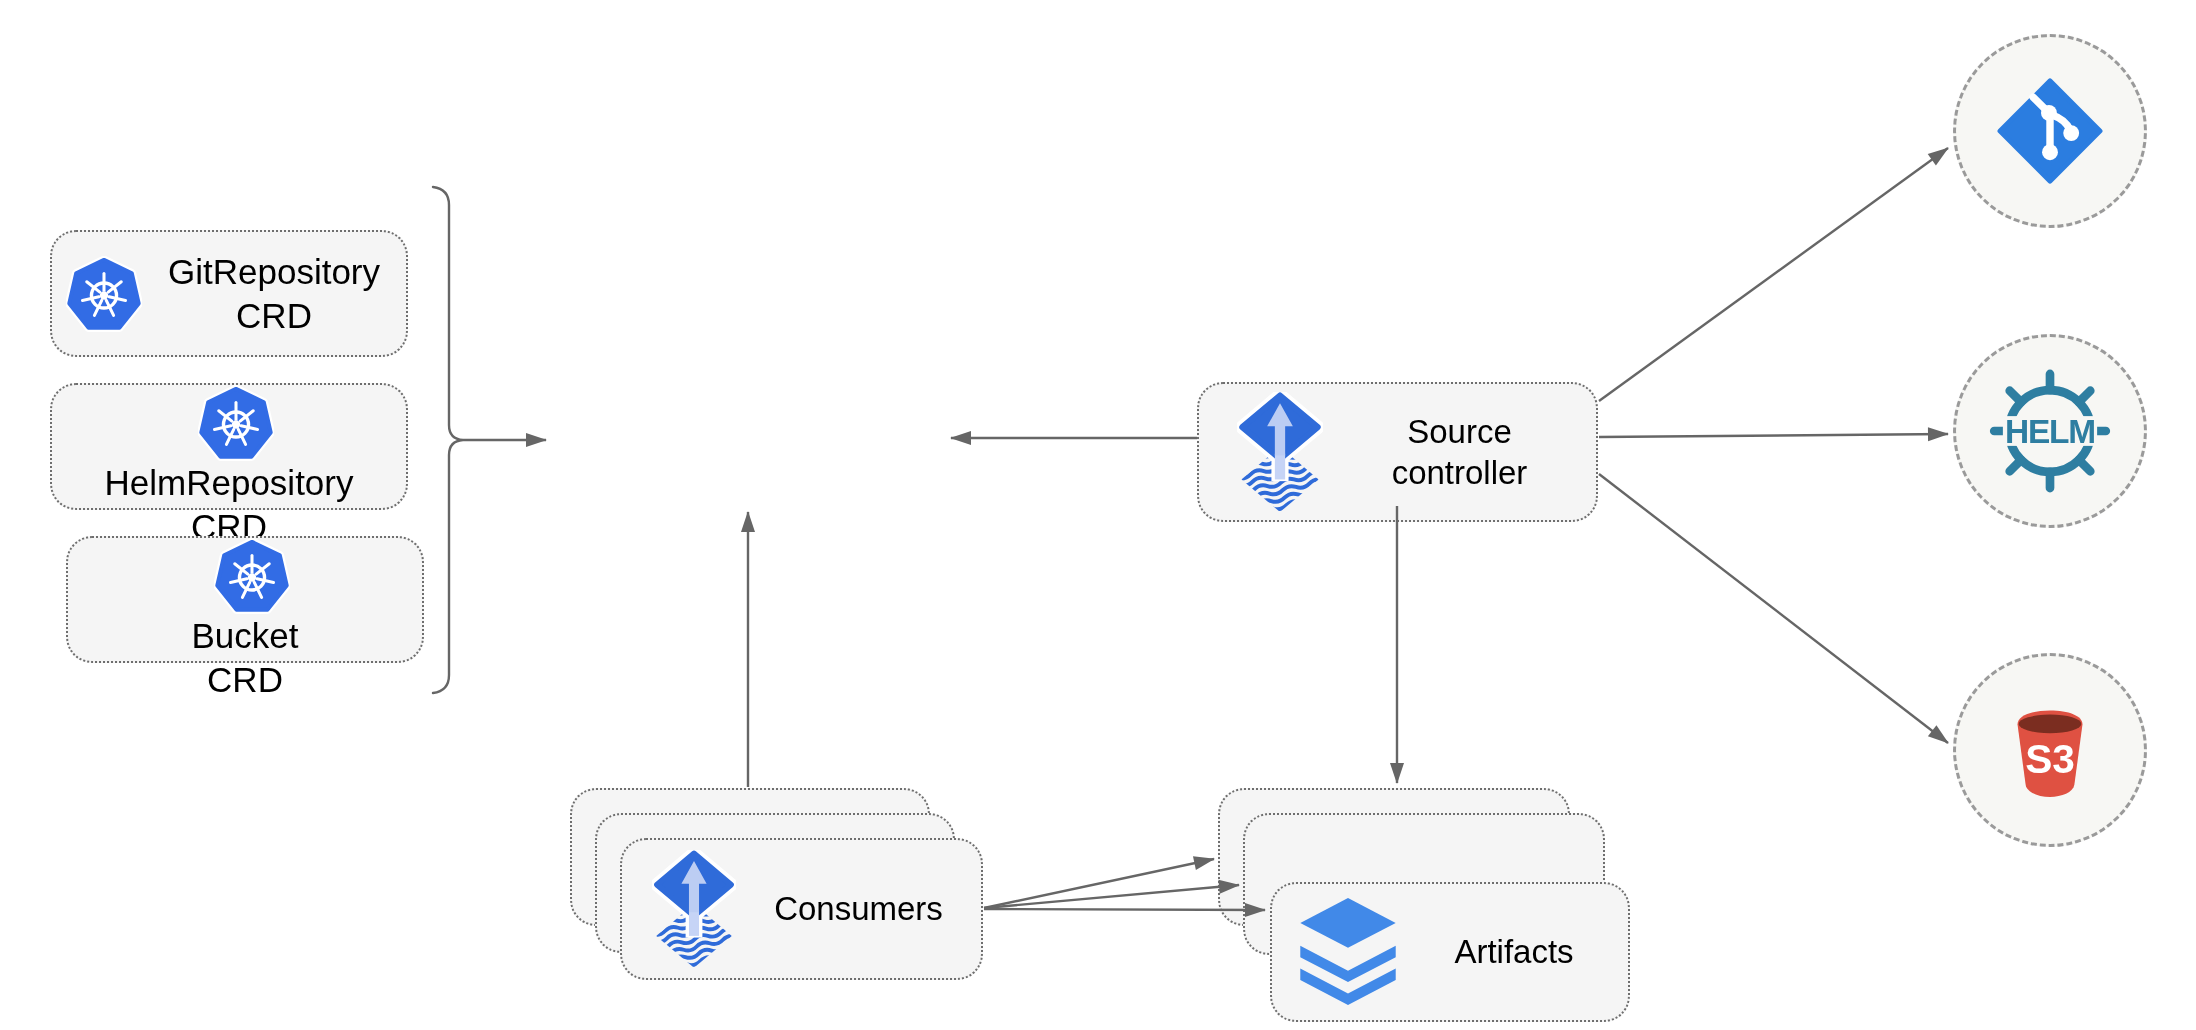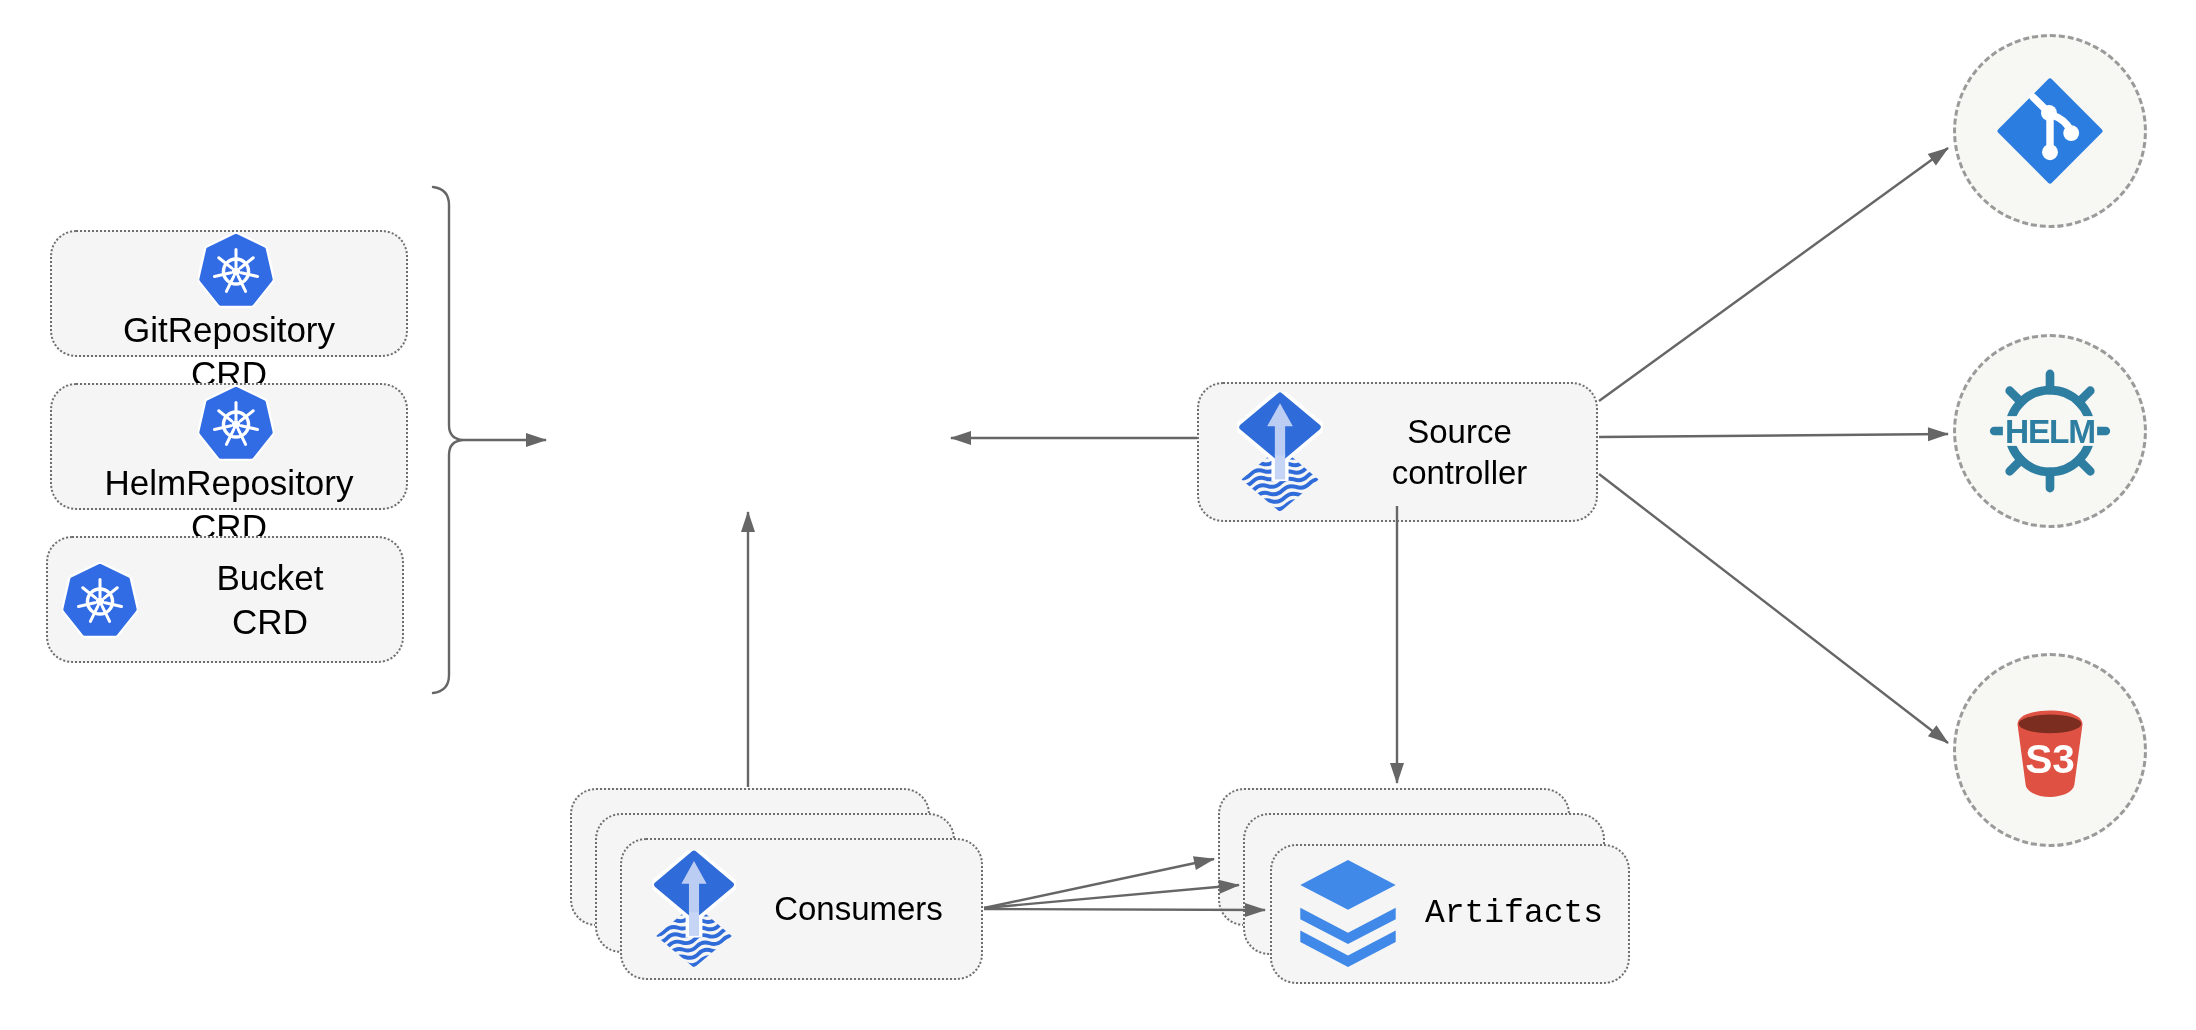--- a/index.html
+++ b/index.html
@@ -118,37 +118,37 @@
     <symbol id="sym-s3" viewBox="0 0 100 100">
       <path d="M22,28 C22,20.5 34,16 50,16 C66,16 78,20.5 78,28 L71,80 C70,86.5 60,90.5 50,90.5 C40,90.5 30,86.5 29,80 Z" fill="#df5142"></path>
       <ellipse cx="50" cy="27.5" rx="27" ry="8" fill="#7b2d20"></ellipse>
       <text x="50" y="70" text-anchor="middle" font-family="Liberation Sans, sans-serif" font-size="35" font-weight="bold" fill="#ffffff">S3</text>
     </symbol>
   </defs>
 </svg>
 
 <div class="canvas">
 
-  <div class="node" style="left:50px; top:230px; width:358px; height:127px;flex-direction:column;">
+  <div class="node" style="left:50px; top:230px; width:358px; height:127px;">
     <svg class="icon m14" width="76" height="76">
         <use href="#sym-k8s"></use>
       </svg>
     <div class="lbl crd-lbl">GitRepository
 CRD</div>
   </div>
 
   <div class="node" style="left:50px; top:383px; width:358px; height:127px;flex-direction:column;">
     <svg class="icon m14" width="76" height="76">
         <use href="#sym-k8s"></use>
       </svg>
     <div class="lbl crd-lbl">HelmRepository
 CRD</div>
   </div>
 
-  <div class="node" style="left:46px; top:536px; width:358px; height:127px;">
+  <div class="node" style="left:66px; top:536px; width:358px; height:127px;flex-direction:column;">
     <svg class="icon m14" width="76" height="76">
         <use href="#sym-k8s"></use>
       </svg>
     <div class="lbl crd-lbl">Bucket
 CRD</div>
   </div>
 
 
   <div class="node" style="left:1197px; top:382px; width:401px; height:140px;">
     <svg class="icon m38" width="86" height="120">
@@ -162,21 +162,21 @@
   <div class="stackbox z2" style="left:595px; top:813px; width:360px; height:140px;"></div>
   <div class="node z3" style="left:620px; top:838px; width:363px; height:142px;">
     <svg class="icon m30" width="84" height="118">
         <use href="#sym-flux"></use>
       </svg>
     <div class="lbl big-lbl">Consumers</div>
   </div>
 
   <div class="stackbox z1" style="left:1218px; top:788px; width:352px; height:138px;"></div>
   <div class="stackbox z2" style="left:1243px; top:813px; width:362px; height:142px;"></div>
-  <div class="node z3" style="left:1270px; top:844px; width:360px; height:140px;font-family:Liberation Mono, monospace;">
+  <div class="node z3" style="left:1270px; top:882px; width:360px; height:140px;">
     <svg class="icon m24" width="104" height="112">
         <use href="#sym-layers"></use>
       </svg>
     <div class="lbl big-lbl">Artifacts</div>
   </div>
 
   <div class="circle" style="left:1953px; top:34px;">
     <svg width="106" height="106">
         <use href="#sym-git"></use>
       </svg>

